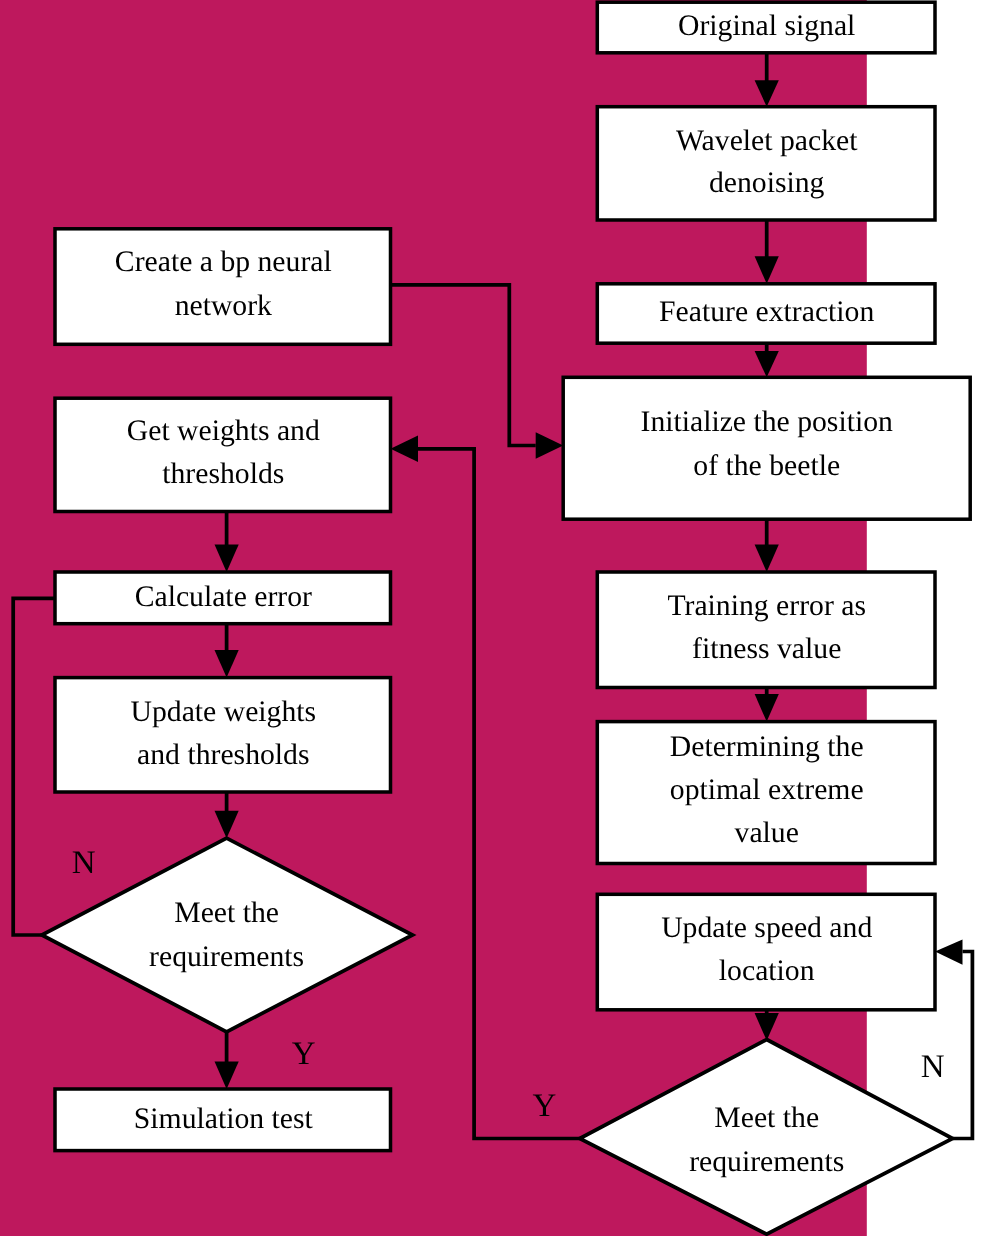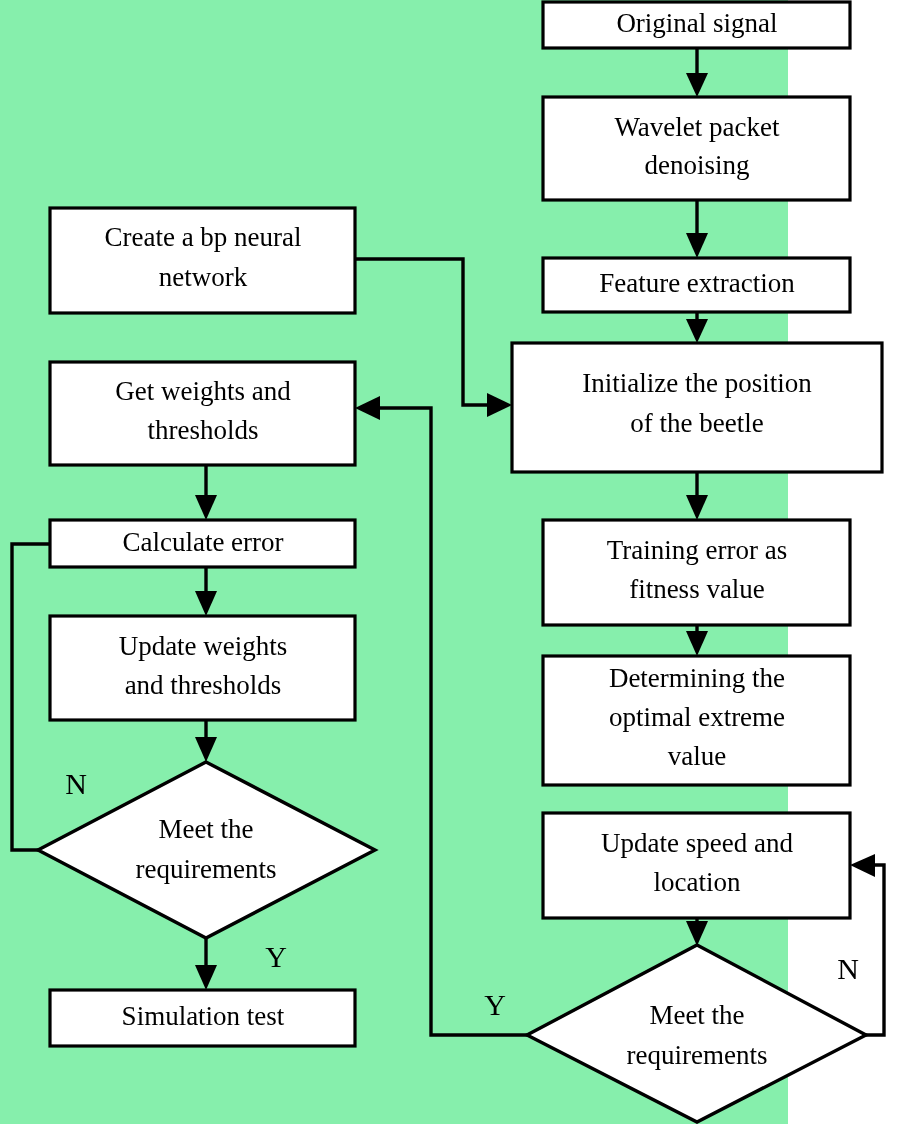--- a/index.html
+++ b/index.html
@@ -4,21 +4,21 @@
 <style>
   html, body {
     margin: 0;
     padding: 0;
     background: #ffffff;
   }
   #diagram-root {
     position: relative;
     width: 788px;
     height: 1124px;
-    background: #86efac;
+    background: #be185d;
     font-family: "Liberation Serif", "DejaVu Serif", serif;
   }
   svg#flow {
     display: block;
     width: 902px;
     height: 1124px;
   }
   .node-box {
     fill: #ffffff;
     stroke: #000000;

